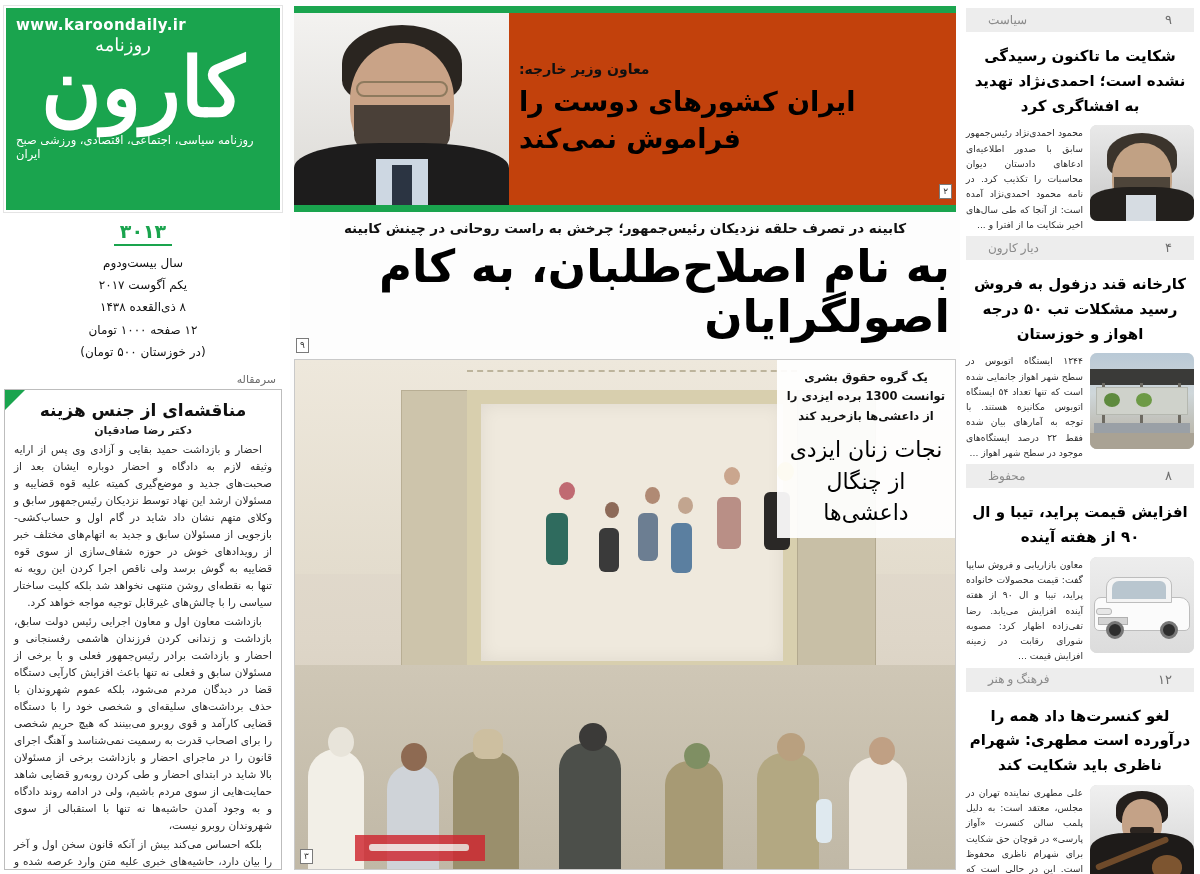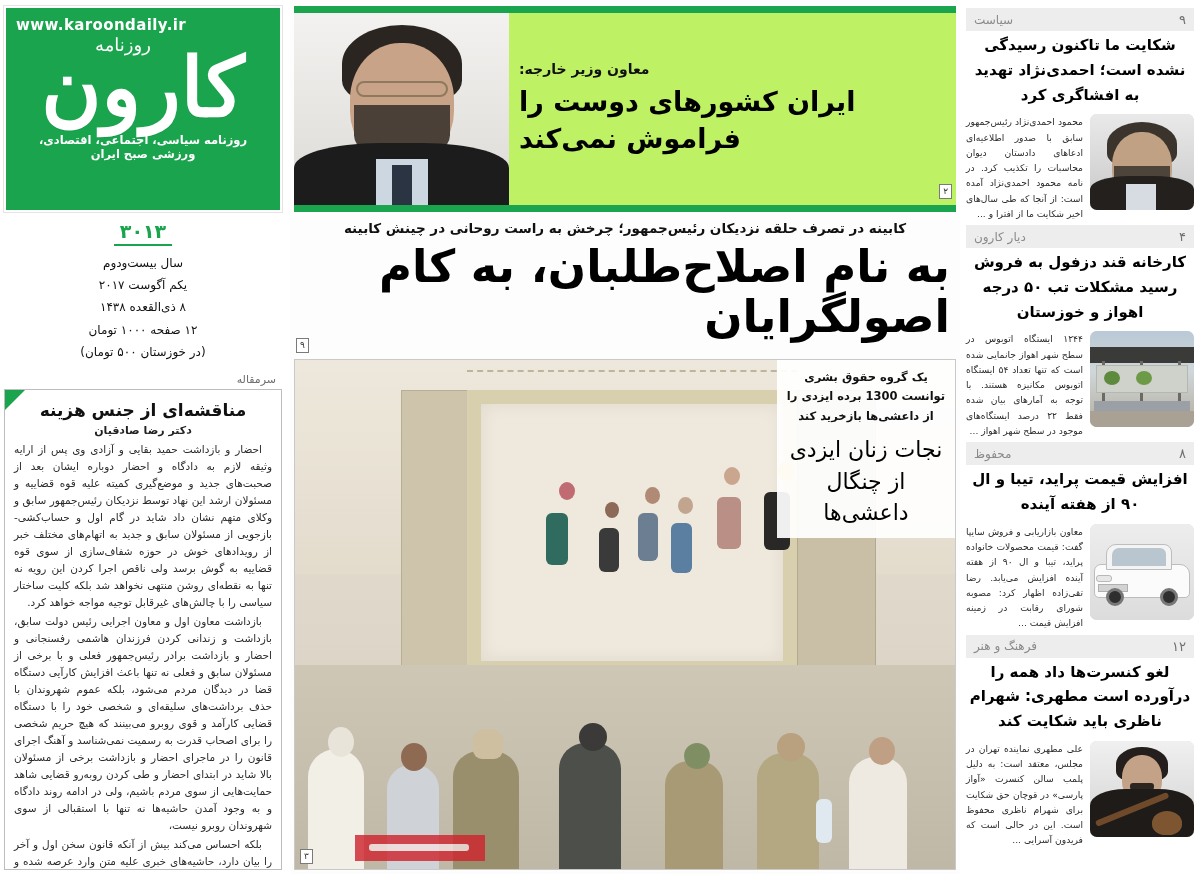--- a/index.html
+++ b/index.html
@@ -64,24 +64,23 @@
     line-height: 0.95;
     font-weight: bold;
     text-align: center;
     margin-top: -6px;
     font-family: "DejaVu Serif", "Liberation Serif", serif;
     text-shadow: 0 1px 0 rgba(0,0,0,.06);
   }
   .masthead .tagline {
     color: #ffffff;
     font-size: 11.5px;
-    text-align: center;
+    text-align: left;
     margin-top: 6px;
     letter-spacing: .2px;
-    font-weight: bold;
   }
 
   
   .editorial-wrap {
     margin-top: 10px;
     position: relative;
     flex: 1 1 auto;
     display: flex;
     flex-direction: column;
     min-height: 0;
@@ -142,21 +141,21 @@
     padding: 6px 4px 4px 4px;
     position: relative;
   }
 
   
   .topbanner {
     position: relative;
     height: 206px;
     border-top: 7px solid #1aa44e;
     border-bottom: 7px solid #1aa44e;
-    background: #bef264;
+    background: #c2410c;
     display: flex;
     flex-direction: row;
     align-items: center;
     overflow: hidden;
   }
   .tb-photo {
     width: 215px;
     flex: 0 0 215px;
     height: 192px;
     overflow: hidden;
@@ -282,22 +281,23 @@
     display: flex;
     flex-direction: column;
     padding-bottom: 4px;
   }
   .sb-header {
     background: #ededed;
     display: flex;
     flex-direction: row-reverse;
     justify-content: space-between;
     align-items: center;
-    padding: 4px 8px;
-    margin-bottom: 2px;
+    padding: 4px 22px;
+    margin-bottom: 12px;
+    font-family: Liberation Serif, serif;
   }
   .sb-section {
     font-size: 12px;
     color: #8a8a8a;
   }
   .sb-page {
     font-size: 13px;
     color: #6f6f6f;
   }
   .sb-head {

